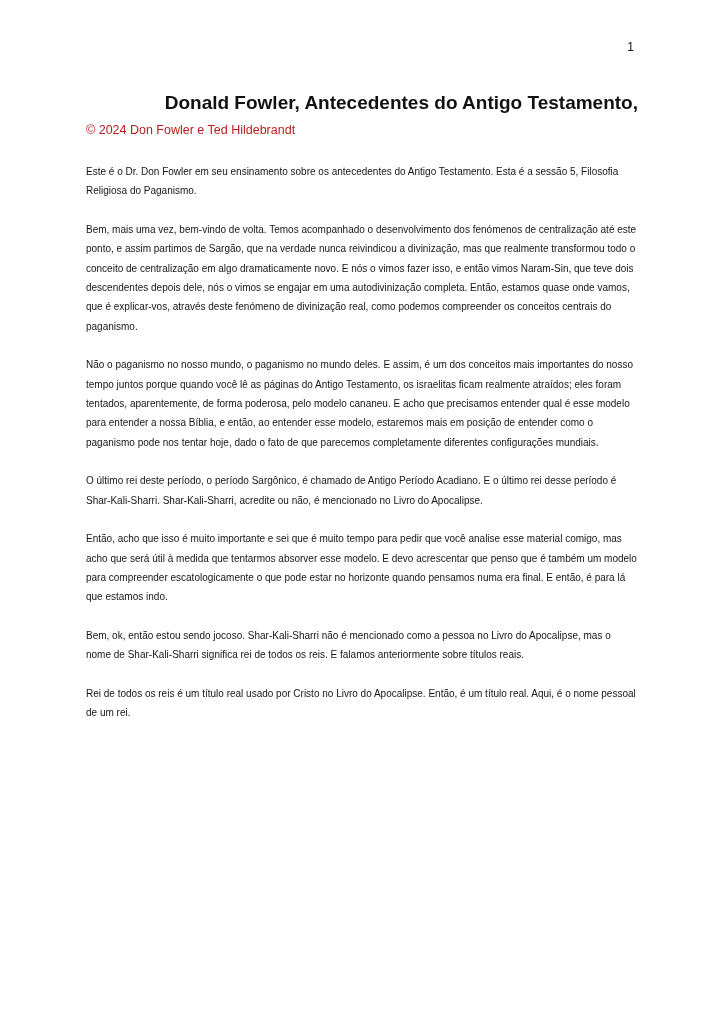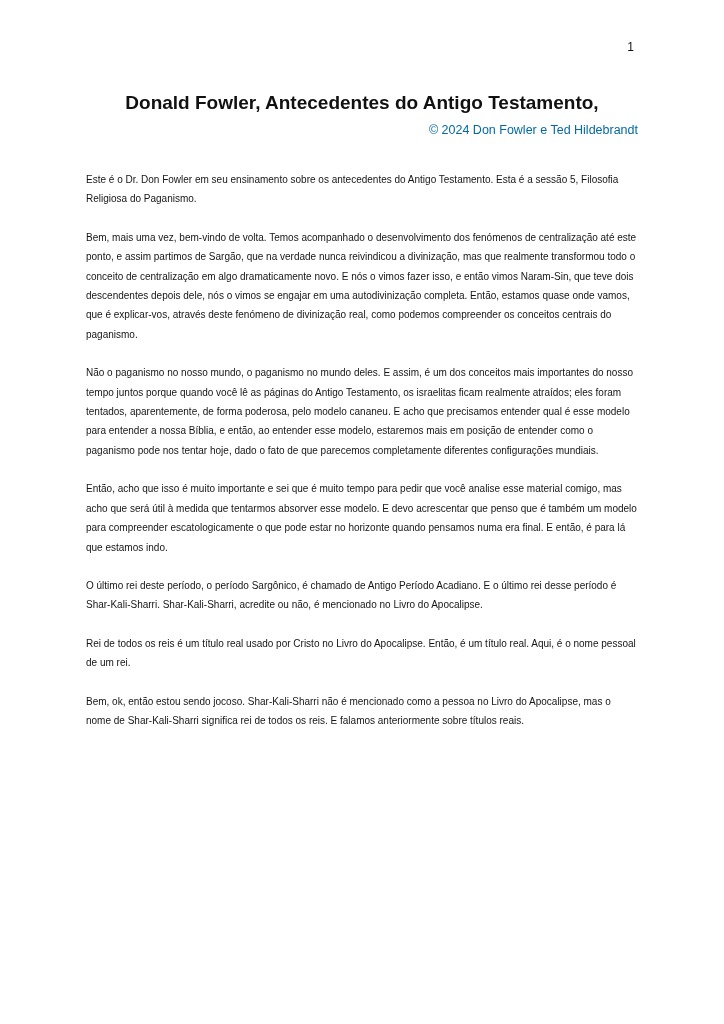--- a/index.html
+++ b/index.html
@@ -25,32 +25,32 @@
   .page-number {
     position: absolute;
     top: 40px;
     right: 90px;
     font-size: 12px;
     line-height: 14px;
     color: #151515;
   }
   .title {
     margin: 52px 0 6px 0;
-    text-align: center;
+    text-align: right;
     font-size: 19px;
     line-height: 26px;
     font-weight: 700;
     color: #111111;
   }
   .copyright {
-    text-align: right;
+    text-align: left;
     font-size: 12.5px;
     line-height: 16px;
-    margin: 0 0 32px 0;
-    color: #0369a1;
+    margin: 0 0 24px 0;
+    color: #b91c1c;
   }
   .body-text {
     margin-top: 22px;
   }
   .body-text p {
     margin: 0 0 19px 0;
     font-size: 10px;
     line-height: 19.4px;
     text-align: left;
     color: #151515;
@@ -66,19 +66,19 @@
   <h1 class="title">
     <span>Donald Fowler, Antecedentes do Antigo Testamento,</span><br>
   </h1>
 
   <div class="copyright">© 2024 Don Fowler e Ted Hildebrandt</div>
 
   <div class="body-text">
     <p>Este é o Dr. Don Fowler em seu ensinamento sobre os antecedentes do Antigo Testamento. Esta é a sessão 5, Filosofia Religiosa do Paganismo.</p>
     <p>Bem, mais uma vez, bem-vindo de volta. Temos acompanhado o desenvolvimento dos fenómenos de centralização até este ponto, e assim partimos de Sargão, que na verdade nunca reivindicou a divinização, mas que realmente transformou todo o conceito de centralização em algo dramaticamente novo. E nós o vimos fazer isso, e então vimos Naram-Sin, que teve dois descendentes depois dele, nós o vimos se engajar em uma autodivinização completa. Então, estamos quase onde vamos, que é explicar-vos, através deste fenómeno de divinização real, como podemos compreender os conceitos centrais do paganismo.</p>
     <p>Não o paganismo no nosso mundo, o paganismo no mundo deles. E assim, é um dos conceitos mais importantes do nosso tempo juntos porque quando você lê as páginas do Antigo Testamento, os israelitas ficam realmente atraídos; eles foram tentados, aparentemente, de forma poderosa, pelo modelo cananeu. E acho que precisamos entender qual é esse modelo para entender a nossa Bíblia, e então, ao entender esse modelo, estaremos mais em posição de entender como o paganismo pode nos tentar hoje, dado o fato de que parecemos completamente diferentes configurações mundiais.</p>
+    <p>O último rei deste período, o período Sargônico, é chamado de Antigo Período Acadiano. E o último rei desse período é Shar-Kali-Sharri. Shar-Kali-Sharri, acredite ou não, é mencionado no Livro do Apocalipse.</p>
     <p>Então, acho que isso é muito importante e sei que é muito tempo para pedir que você analise esse material comigo, mas acho que será útil à medida que tentarmos absorver esse modelo. E devo acrescentar que penso que é também um modelo para compreender escatologicamente o que pode estar no horizonte quando pensamos numa era final. E então, é para lá que estamos indo.</p>
-    <p>O último rei deste período, o período Sargônico, é chamado de Antigo Período Acadiano. E o último rei desse período é Shar-Kali-Sharri. Shar-Kali-Sharri, acredite ou não, é mencionado no Livro do Apocalipse.</p>
+    <p>Bem, ok, então estou sendo jocoso. Shar-Kali-Sharri não é mencionado como a pessoa no Livro do Apocalipse, mas o nome de Shar-Kali-Sharri significa rei de todos os reis. E falamos anteriormente sobre títulos reais.</p>
     <p>Rei de todos os reis é um título real usado por Cristo no Livro do Apocalipse. Então, é um título real. Aqui, é o nome pessoal de um rei.</p>
-    <p>Bem, ok, então estou sendo jocoso. Shar-Kali-Sharri não é mencionado como a pessoa no Livro do Apocalipse, mas o nome de Shar-Kali-Sharri significa rei de todos os reis. E falamos anteriormente sobre títulos reais.</p>
   </div>
 
 </div>
 
 </body></html>

